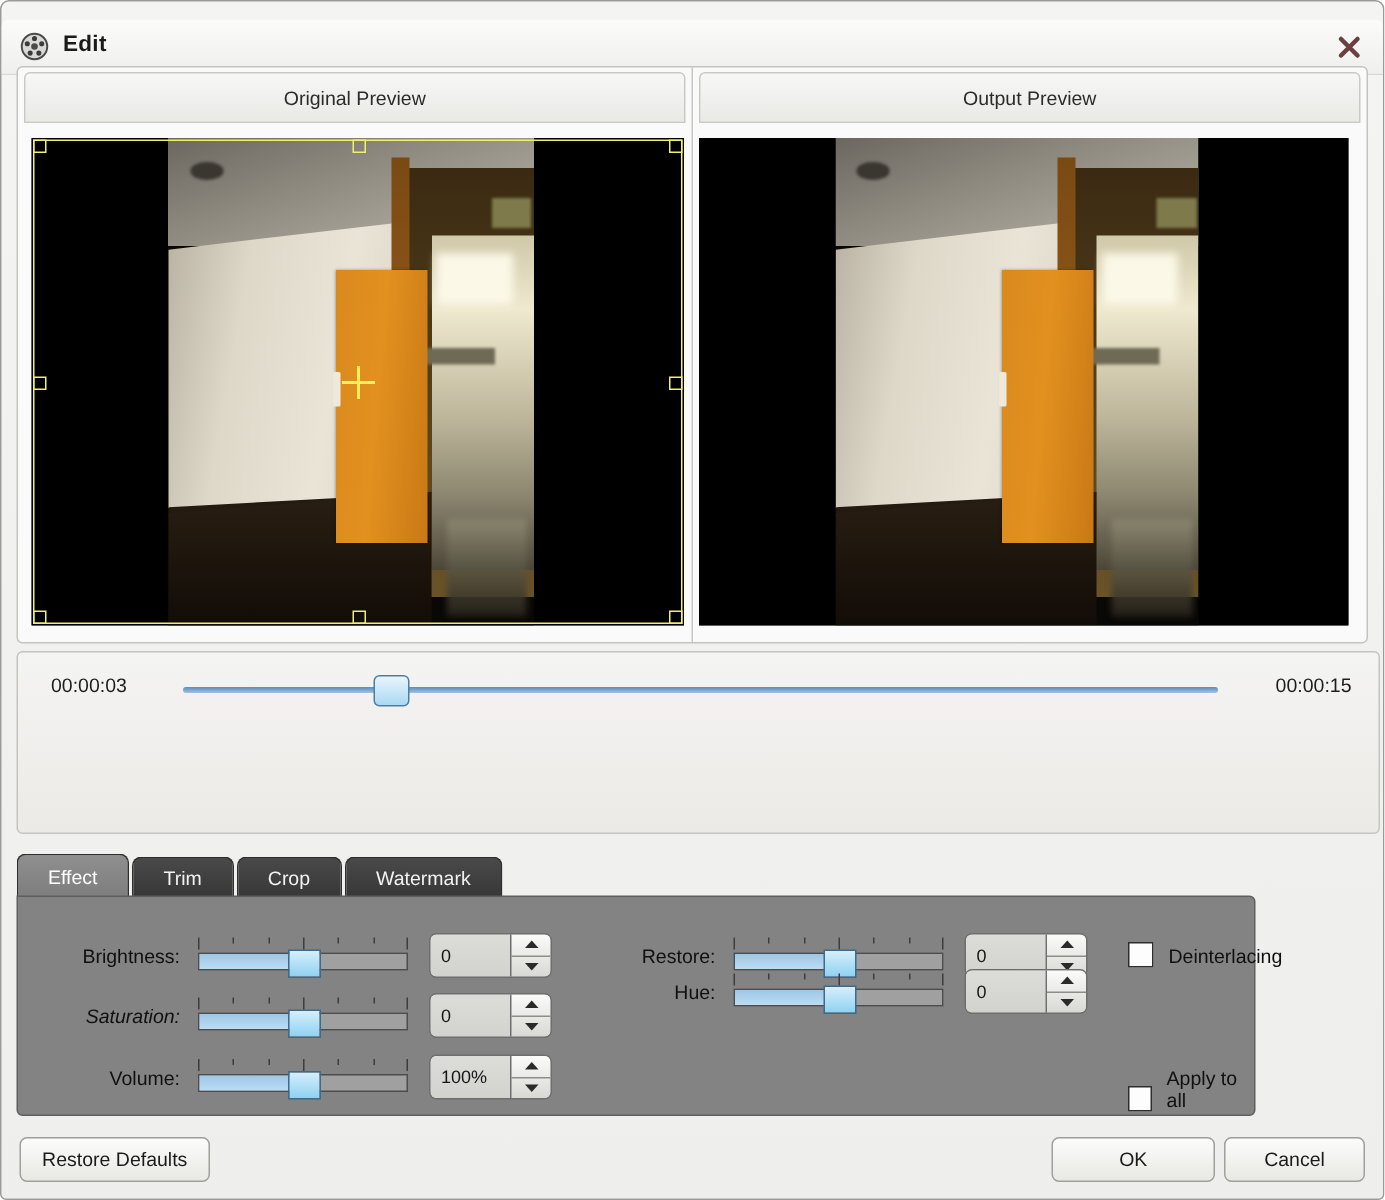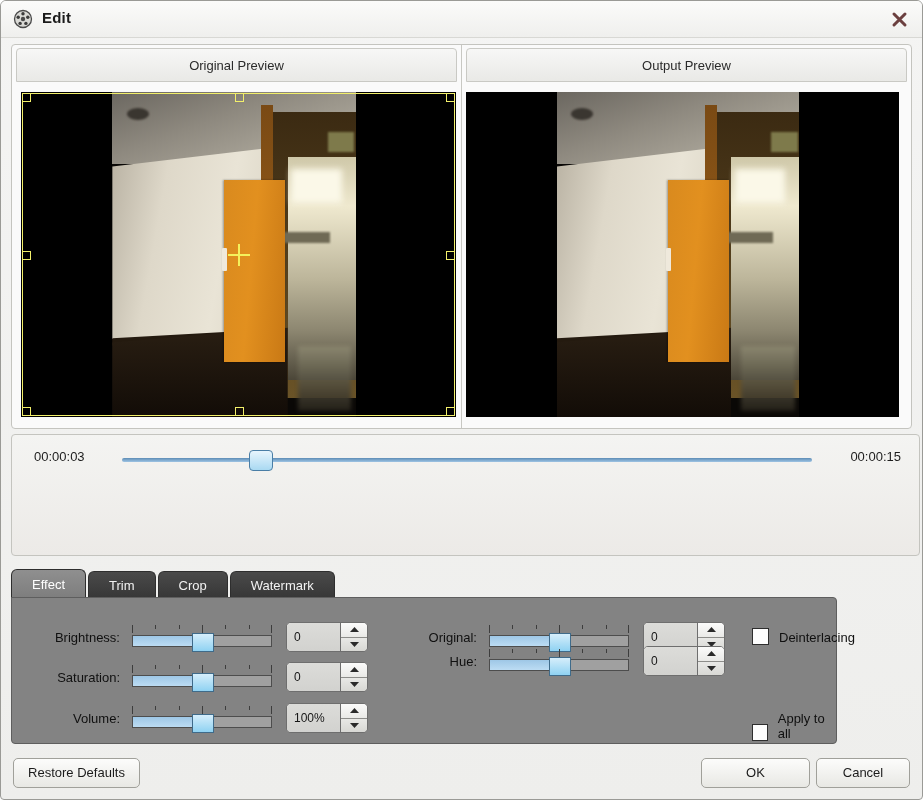--- a/index.html
+++ b/index.html
@@ -13,21 +13,21 @@
     position: relative;
     width: 923px; height: 800px;
     background: linear-gradient(#f4f4f3, #eeeeec);
     box-sizing: border-box;
     border: 1px solid #9a9a96;
     border-radius: 6px 6px 4px 4px;
   }
 
   
   .titlebar {
-    position: absolute; left: 0; top: 0; width: 921px; height: 36px;
+    position: absolute; left: 0; top: 12px; width: 921px; height: 36px;
     background: linear-gradient(#fbfbfa, #efefed);
     border-radius: 5px 5px 0 0;
     border-bottom: 1px solid #d8d8d4;
   }
   .win-icon {
     position: absolute; left: 12px; top: 8px; width: 20px; height: 20px;
   }
   .title-text {
     position: absolute; left: 41px; top: 8px;
     font-size: 15px; font-weight: bold; color: #1b1b1b;
@@ -421,21 +421,21 @@
           <div>
               <svg width="11" height="7" viewBox="0 0 11 7">
                 <path d="M5.5 6 L1 1 L10 1 Z" fill="#2a2a2a"></path>
               </svg>
             </div>
         </div>
       </div>
     </div>
 
     <div class="row" style="left:18px; top:64px;">
-      <span class="lbl" style="width:90px;">Saturation:</span>
+      <span class="lbl" style="width:90px;font-style:italic;">Saturation:</span>
       <div class="slider" style="margin-left:12px;">
         <div class="ticks">
             <i style="left: 0%; height: 8px; margin-left: 0px;"></i>
             <i style="left: 16.6667%; height: 4px; margin-left: 0px;"></i>
             <i style="left: 33.3333%; height: 4px; margin-left: 0px;"></i>
             <i style="left: 50%; height: 8px; margin-left: 0px;"></i>
             <i style="left: 66.6667%; height: 4px; margin-left: 0px;"></i>
             <i style="left: 83.3333%; height: 4px; margin-left: 0px;"></i>
             <i style="left: 100%; height: 8px; margin-left: -1px;"></i>
           </div>
@@ -487,21 +487,21 @@
           <div>
               <svg width="11" height="7" viewBox="0 0 11 7">
                 <path d="M5.5 6 L1 1 L10 1 Z" fill="#2a2a2a"></path>
               </svg>
             </div>
         </div>
       </div>
     </div>
 
     <div class="row" style="left:385px; top:24px;">
-      <span class="lbl" style="width:80px;">Original:</span>
+      <span class="lbl" style="width:80px;">Restore:</span>
       <div class="slider" style="margin-left:12px;">
         <div class="ticks">
             <i style="left: 0%; height: 8px; margin-left: 0px;"></i>
             <i style="left: 16.6667%; height: 4px; margin-left: 0px;"></i>
             <i style="left: 33.3333%; height: 4px; margin-left: 0px;"></i>
             <i style="left: 50%; height: 8px; margin-left: 0px;"></i>
             <i style="left: 66.6667%; height: 4px; margin-left: 0px;"></i>
             <i style="left: 83.3333%; height: 4px; margin-left: 0px;"></i>
             <i style="left: 100%; height: 8px; margin-left: -1px;"></i>
           </div>

